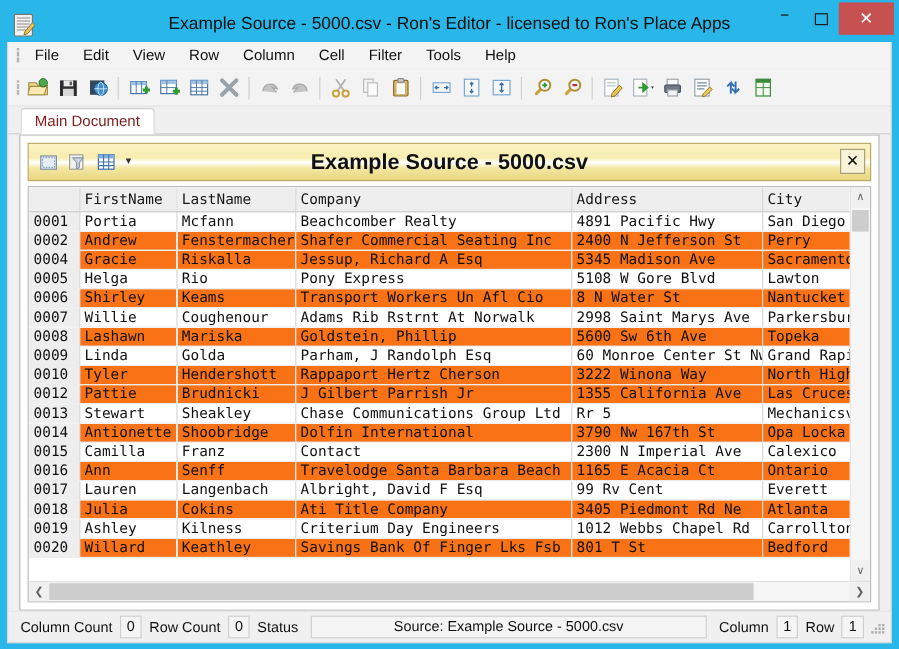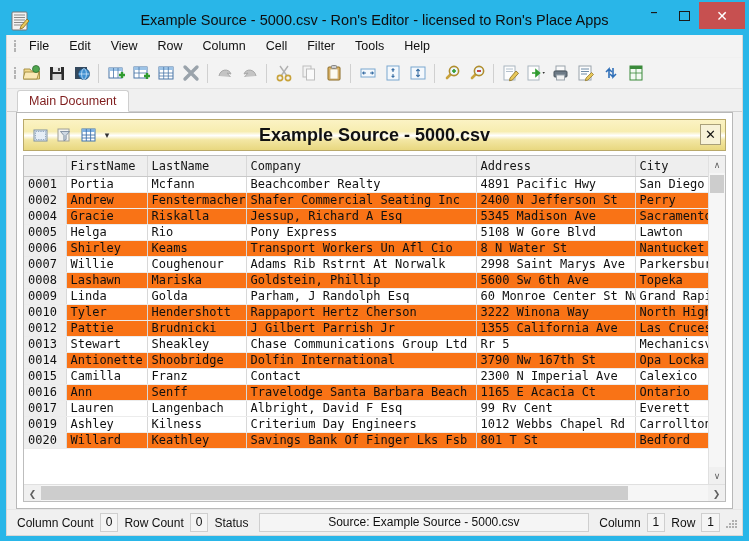--- a/index.html
+++ b/index.html
@@ -717,20 +717,28 @@
                     <td>Ontario</td>
                   </tr>
                   <tr>
                     <td class="rownum">0017</td>
                     <td>Lauren</td>
                     <td>Langenbach</td>
                     <td>Albright, David F Esq</td>
                     <td>99 Rv Cent</td>
                     <td>Everett</td>
                   </tr>
+                  <tr class="alt">
+                    <td class="rownum">0018</td>
+                    <td>Julia</td>
+                    <td>Cokins</td>
+                    <td>Ati Title Company</td>
+                    <td>3405 Piedmont Rd Ne</td>
+                    <td>Atlanta</td>
+                  </tr>
                   <tr>
                     <td class="rownum">0019</td>
                     <td>Ashley</td>
                     <td>Kilness</td>
                     <td>Criterium Day Engineers</td>
                     <td>1012 Webbs Chapel Rd</td>
                     <td>Carrollton</td>
                   </tr>
                   <tr class="alt">
                     <td class="rownum">0020</td>

